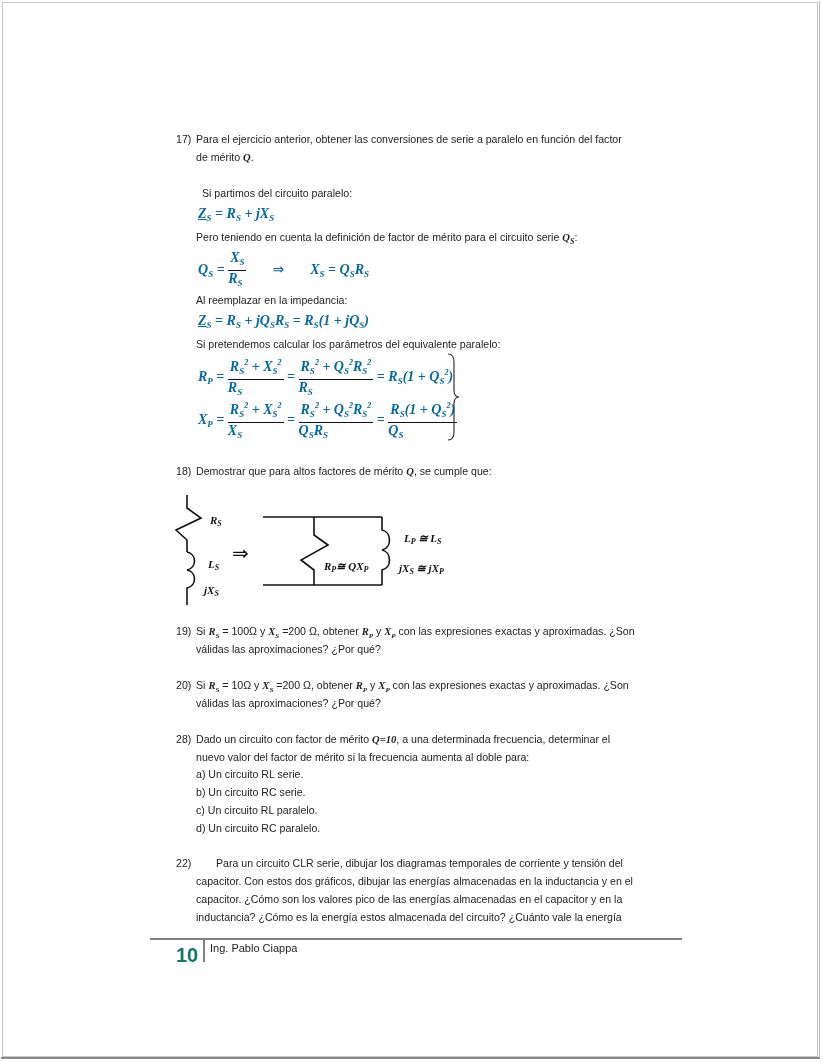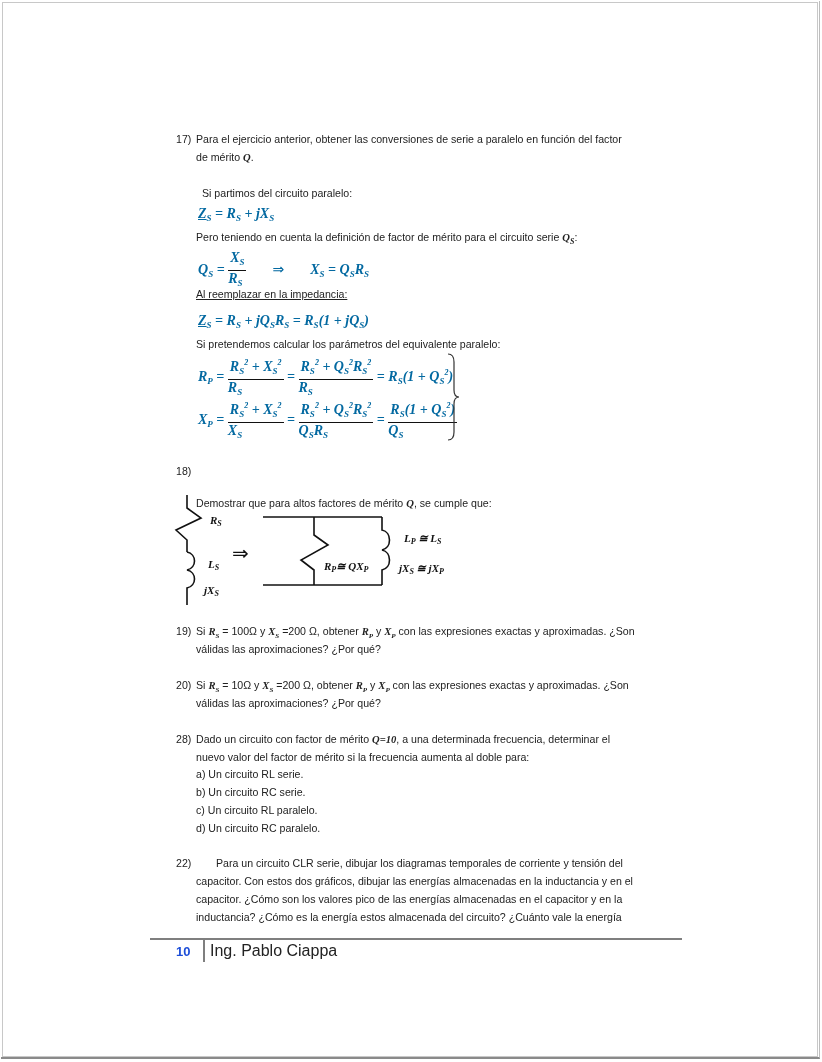--- a/index.html
+++ b/index.html
@@ -10,55 +10,55 @@
   .m{font-family:"Liberation Serif",serif;font-weight:bold;font-style:italic;}
   .eq{position:absolute;font-family:"Liberation Serif",serif;font-weight:bold;font-style:italic;font-size:14px;color:#0369a1;white-space:nowrap;}
   .eq sub{font-size:9px;vertical-align:-3px;}
   .eq sup{font-size:8px;}
   .frac{display:inline-block;vertical-align:middle;}
   .frac .num{display:block;border-bottom:1px solid #111;padding:0 2px;line-height:16px;}
   .frac .den{display:block;line-height:16px;}
   .u{text-decoration:underline;}
   .footer-line{position:absolute;left:150px;top:938px;width:532px;height:2px;background:#7f7f7f;}
   .footer-vbar{position:absolute;left:203px;top:940px;width:2px;height:22px;background:#7f7f7f;}
-  .page-num{position:absolute;left:176px;top:944px;font-size:13px;font-weight:bold;color:#1d4ed8;}
-  .author{position:absolute;left:210px;top:942px;font-size:16px;color:#222;}
+  .page-num{position:absolute;left:176px;top:944px;font-size:20px;font-weight:bold;color:#0f766e;}
+  .author{position:absolute;left:210px;top:942px;font-size:11px;color:#222;}
   svg{position:absolute;}
   .lbl{font-family:"Liberation Serif",serif;font-weight:bold;font-style:italic;font-size:11px;fill:#111;}
 </style>
 </head>
 <body>
 
 <div class="page-border2"></div>
 <div class="page-border"></div>
 
 <div class="txt" style="left:176px;top:132px;">17)</div>
 <div class="txt" style="left:196px;top:132px;">Para el ejercicio anterior, obtener las conversiones de serie a paralelo en función del factor</div>
 <div class="txt" style="left:196px;top:150px;text-align:right;"><span>de mérito </span><span class="m">Q</span><span>.</span></div>
 
 <div class="txt" style="left:196px;top:186px;margin-left:6px;">Si partimos del circuito paralelo:</div>
 <div class="eq" style="left:198px;top:206px;"><span class="u">Z</span><sub>S</sub> = R<sub>S</sub> + jX<sub>S</sub></div>
 
 <div class="txt" style="left:196px;top:230px;"><span>Pero teniendo en cuenta la definición de factor de mérito para el circuito serie </span><span class="m">Q</span><sub class="m" style="font-size:8px">S</sub><span>:</span></div>
 
 <div class="eq" style="left:198px;top:250px;">Q<sub>S</sub> = <span class="frac"><span class="num">X<sub>S</sub></span><span class="den">R<sub>S</sub></span></span><span style="display:inline-block;width:26px"></span><span style="font-style:normal;font-weight:normal">⇒</span><span style="display:inline-block;width:26px"></span>X<sub>S</sub> = Q<sub>S</sub>R<sub>S</sub></div>
 
-<div class="txt" style="left:196px;top:287px;text-decoration:underline;">Al reemplazar en la impedancia:</div>
+<div class="txt" style="left:196px;top:293px;">Al reemplazar en la impedancia:</div>
 <div class="eq" style="left:198px;top:313px;"><span class="u">Z</span><sub>S</sub> = R<sub>S</sub> + jQ<sub>S</sub>R<sub>S</sub> = R<sub>S</sub>(1 + jQ<sub>S</sub>)</div>
 
 <div class="txt" style="left:196px;top:337px;">Si pretendemos calcular los parámetros del equivalente paralelo:</div>
 
 <div class="eq" style="left:198px;top:355px;">R<sub>P</sub> = <span class="frac"><span class="num">R<sub>S</sub><sup>2</sup> + X<sub>S</sub><sup>2</sup></span><span class="den">R<sub>S</sub></span></span> = <span class="frac"><span class="num">R<sub>S</sub><sup>2</sup> + Q<sub>S</sub><sup>2</sup>R<sub>S</sub><sup>2</sup></span><span class="den">R<sub>S</sub></span></span> = R<sub>S</sub>(1 + Q<sub>S</sub><sup>2</sup>)</div>
 <div class="eq" style="left:198px;top:398px;">X<sub>P</sub> = <span class="frac"><span class="num">R<sub>S</sub><sup>2</sup> + X<sub>S</sub><sup>2</sup></span><span class="den">X<sub>S</sub></span></span> = <span class="frac"><span class="num">R<sub>S</sub><sup>2</sup> + Q<sub>S</sub><sup>2</sup>R<sub>S</sub><sup>2</sup></span><span class="den">Q<sub>S</sub>R<sub>S</sub></span></span> = <span class="frac"><span class="num">R<sub>S</sub>(1 + Q<sub>S</sub><sup>2</sup>)</span><span class="den">Q<sub>S</sub></span></span></div>
 <svg style="left:446px;top:352px;" width="14" height="90">
   <path d="M2,2 Q8,2 8,10 L8,38 Q8,45 13,45 Q8,45 8,52 L8,80 Q8,88 2,88" fill="none" stroke="#333" stroke-width="1.2"></path>
 </svg>
 
 <div class="txt" style="left:176px;top:464px;">18)</div>
-<div class="txt" style="left:196px;top:464px;margin-top:32px;"><span>Demostrar que para altos factores de mérito </span><span class="m">Q</span><span>, se cumple que:</span></div>
+<div class="txt" style="left:196px;top:464px;"><span>Demostrar que para altos factores de mérito </span><span class="m">Q</span><span>, se cumple que:</span></div>
 
 <svg style="left:170px;top:490px;" width="310" height="120">
 
   <g>
     <path d="M17,5 L17,18 L31,28 L6,40 L17,50 L17,62" fill="none" stroke="#111" stroke-width="1.6"></path>
   </g>
   <g>
     <path d="M17,62 C27,64 27,78 17,80 C27,82 27,96 17,98 L17,115" fill="none" stroke="#111" stroke-width="1.6"></path>
   </g>
   <text class="lbl" x="40" y="34">R<tspan font-size="8" dy="2">S</tspan></text>

